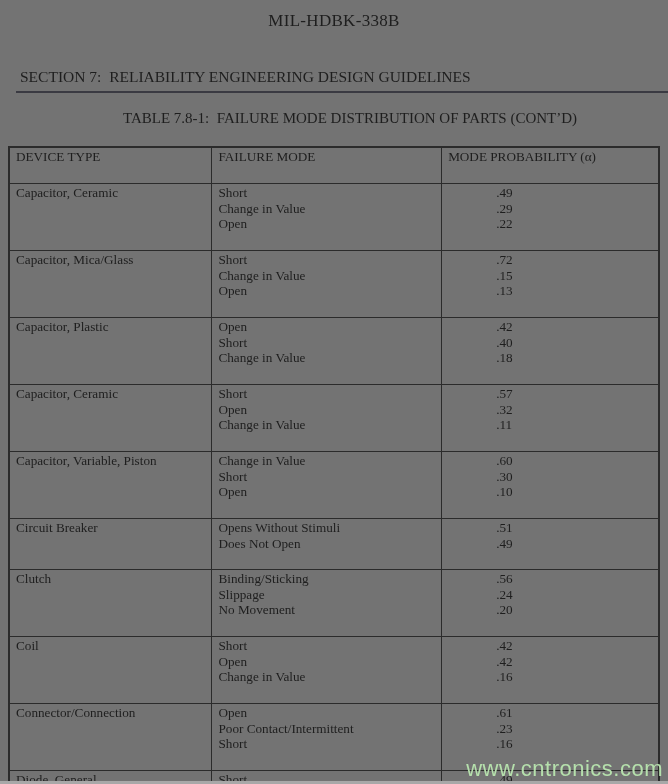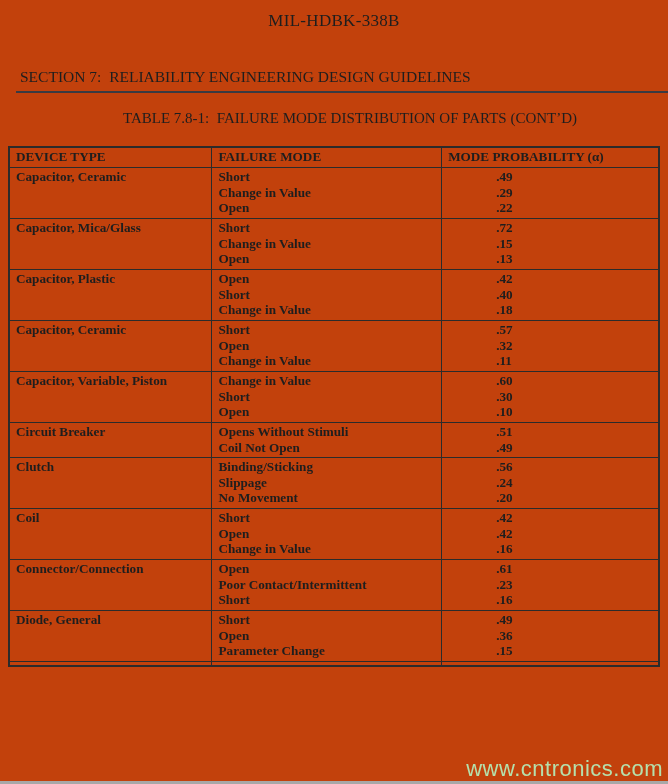--- a/index.html
+++ b/index.html
@@ -4,21 +4,21 @@
 <style>
   html, body {
     margin: 0;
     padding: 0;
     background: #ffffff;
   }
   .page {
     position: relative;
     width: 668px;
     height: 784px;
-    background: #c2410c;
+    background: #737373;
     overflow: hidden;
     font-family: "Liberation Serif", serif;
     color: #1e1e1e;
   }
   .doc-header {
     padding-top: 11px;
     text-align: center;
     font-size: 17px;
     letter-spacing: 0.3px;
     white-space: pre;
@@ -49,22 +49,22 @@
     font-size: 13.2px;
   }
   table.fm-table, table.fm-table th, table.fm-table td {
     border: 1.5px solid #2b2b2b;
   }
   table.fm-table {
     border-width: 2px;
   }
   th, td {
     vertical-align: top;
-    padding: 1px 4px 2px 6px;
-    font-weight: bold;
+    padding: 1px 4px 18px 6px;
+    font-weight: normal;
     text-align: left;
   }
   thead th {
     height: 16px;
     line-height: 16px;
     white-space: pre;
   }
   .col-device  { width: 198px; }
   .col-mode    { width: 224px; }
   .col-prob    { width: 212px; }
@@ -195,21 +195,21 @@
             <div class="cell-line">.30</div>
             <div class="cell-line">.10</div>
           </td>
         </tr>
         <tr>
           <td>
             <div class="cell-line">Circuit Breaker</div>
           </td>
           <td>
             <div class="cell-line">Opens Without Stimuli</div>
-            <div class="cell-line">Coil Not Open</div>
+            <div class="cell-line">Does Not Open</div>
           </td>
           <td class="prob-cell">
             <div class="cell-line">.51</div>
             <div class="cell-line">.49</div>
           </td>
         </tr>
         <tr>
           <td>
             <div class="cell-line">Clutch</div>
           </td>

